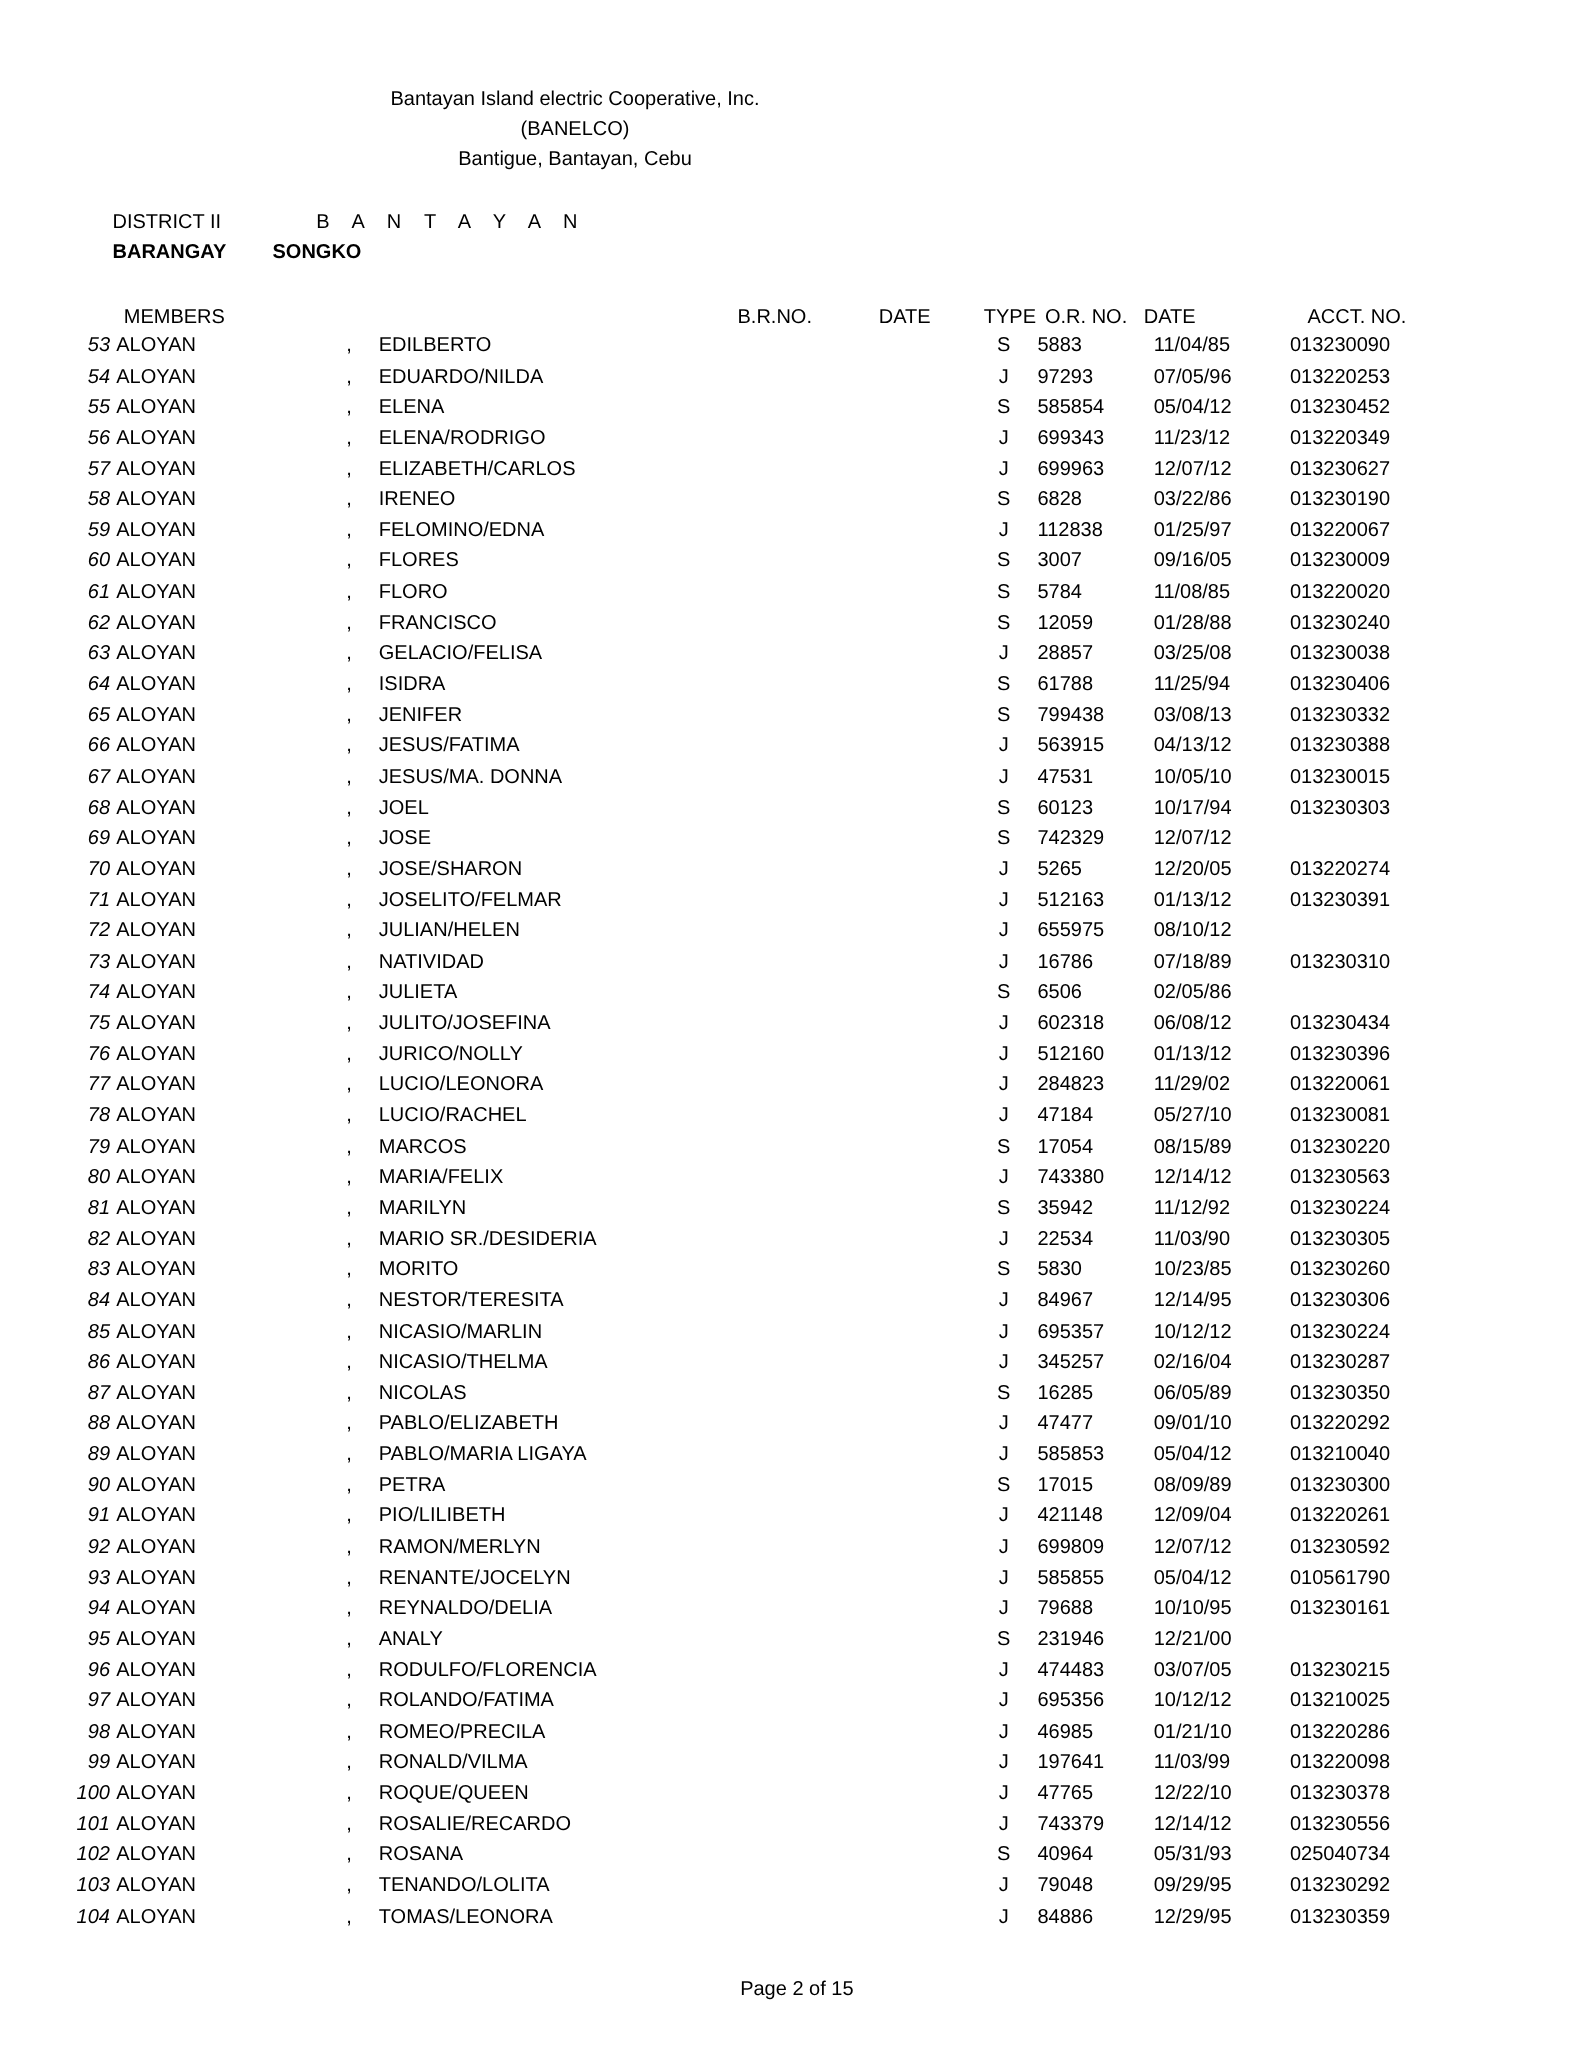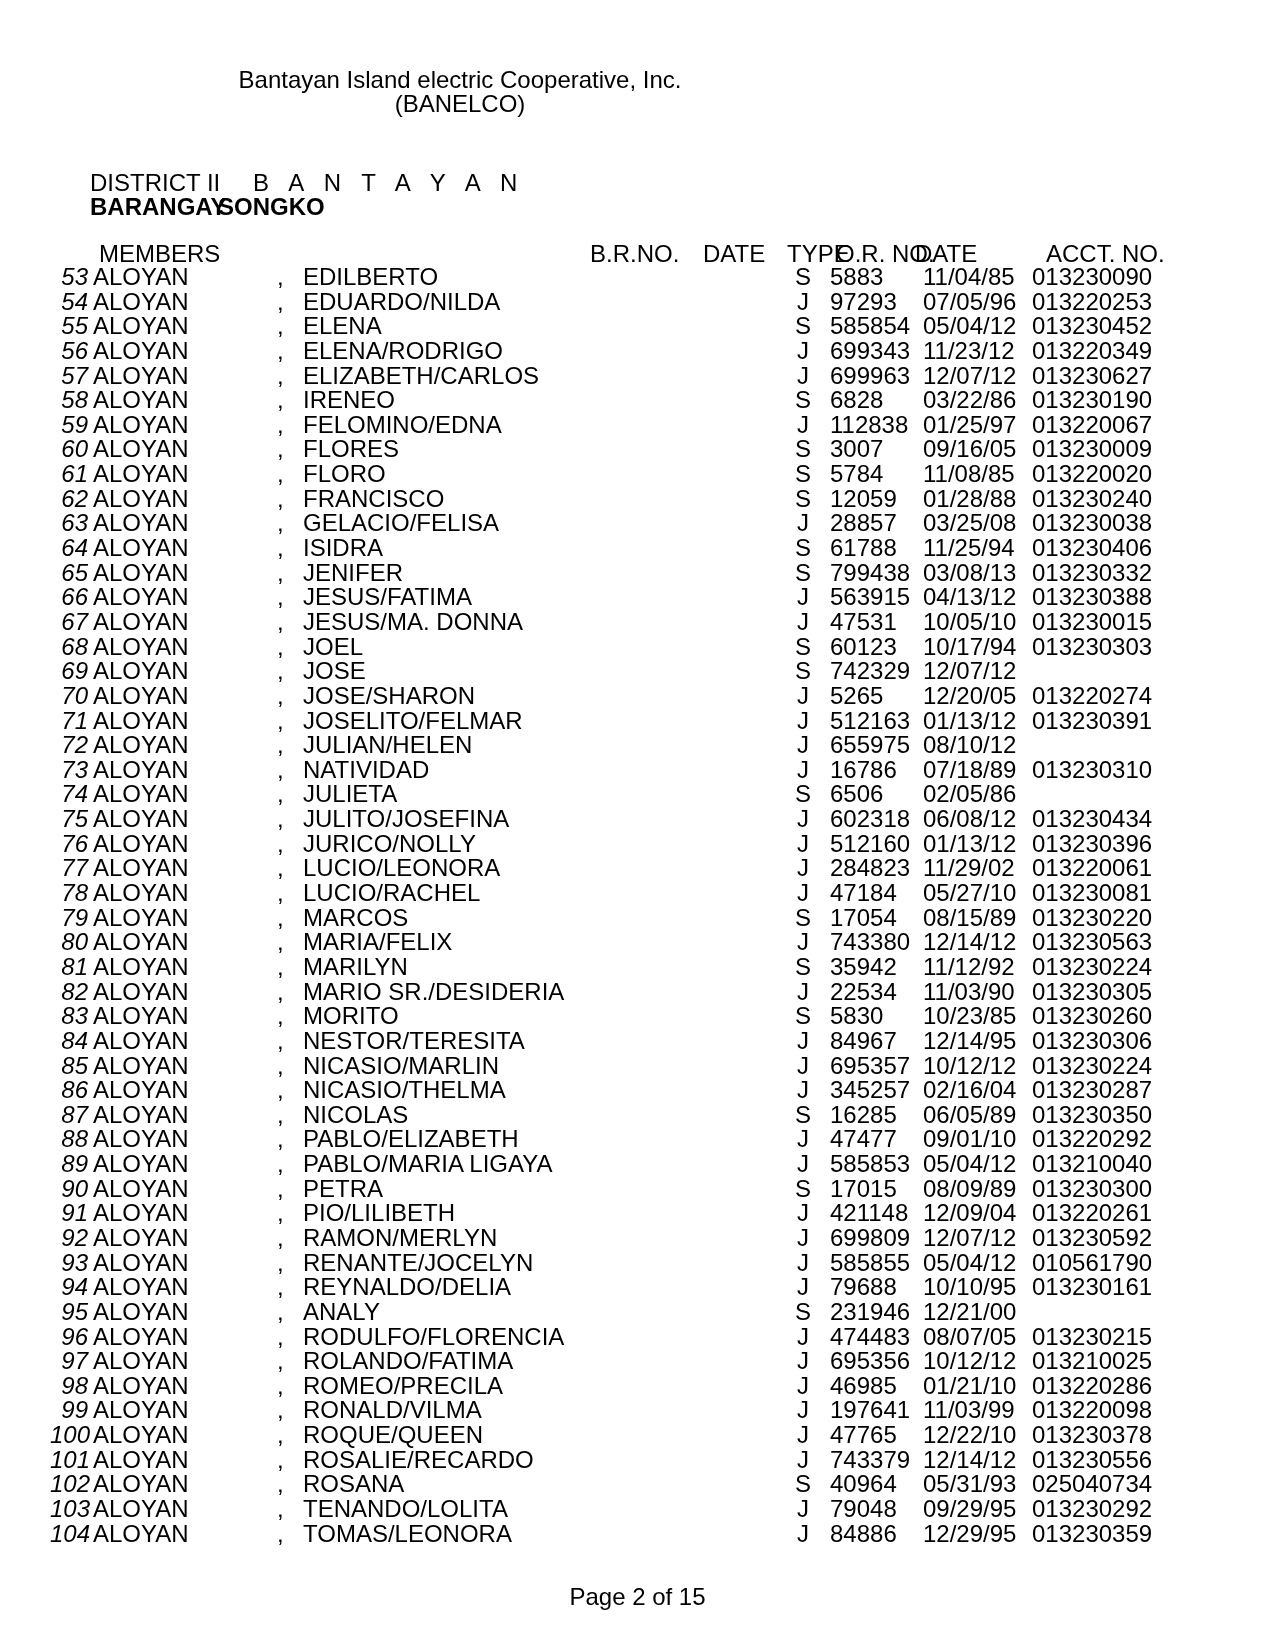--- a/index.html
+++ b/index.html
@@ -2,21 +2,21 @@
 <html><head>
 <meta charset="utf-8">
 <style>
   html, body { margin: 0; padding: 0; background: #ffffff; }
   .page {
     position: relative;
     width: 1275px;
     height: 1650px;
     background: #ffffff;
     font-family: "Liberation Sans", "DejaVu Sans", sans-serif;
-    font-size: 24px;
+    font-size: 16px;
     color: #000000;
     overflow: hidden;
   }
   
   .org-header {
     position: absolute;
     top: 68px;
     left: 0;
     width: 920px;
     text-align: center;
@@ -59,20 +59,21 @@
   }
 </style>
 </head>
 <body>
 
 <div class="page">
 
   <div class="org-header">
     <div>Bantayan Island electric Cooperative, Inc.</div>
     <div>(BANELCO)</div>
+    <div>Bantigue, Bantayan, Cebu</div>
   </div>
 
   <div class="district-line dl-1">
     <span class="district-label">DISTRICT II</span>
     <span class="district-value">B A N T A Y A N</span>
   </div>
 
   <div class="district-line dl-2">
     <span class="barangay-label">BARANGAY</span>
     <span class="barangay-value">SONGKO</span>
@@ -607,21 +608,21 @@
       </div>
       <div class="grid-row row">
         <span class="c-no">96</span>
         <span class="c-surname">ALOYAN</span>
         <span class="c-comma">,</span>
         <span class="c-given">RODULFO/FLORENCIA</span>
         <span class="c-brno"></span>
         <span class="c-date1"></span>
         <span class="c-type">J</span>
         <span class="c-orno">474483</span>
-        <span class="c-date2">08/07/05</span>
+        <span class="c-date2">03/07/05</span>
         <span class="c-acct">013230215</span>
       </div>
       <div class="grid-row row">
         <span class="c-no">97</span>
         <span class="c-surname">ALOYAN</span>
         <span class="c-comma">,</span>
         <span class="c-given">ROLANDO/FATIMA</span>
         <span class="c-brno"></span>
         <span class="c-date1"></span>
         <span class="c-type">J</span>

